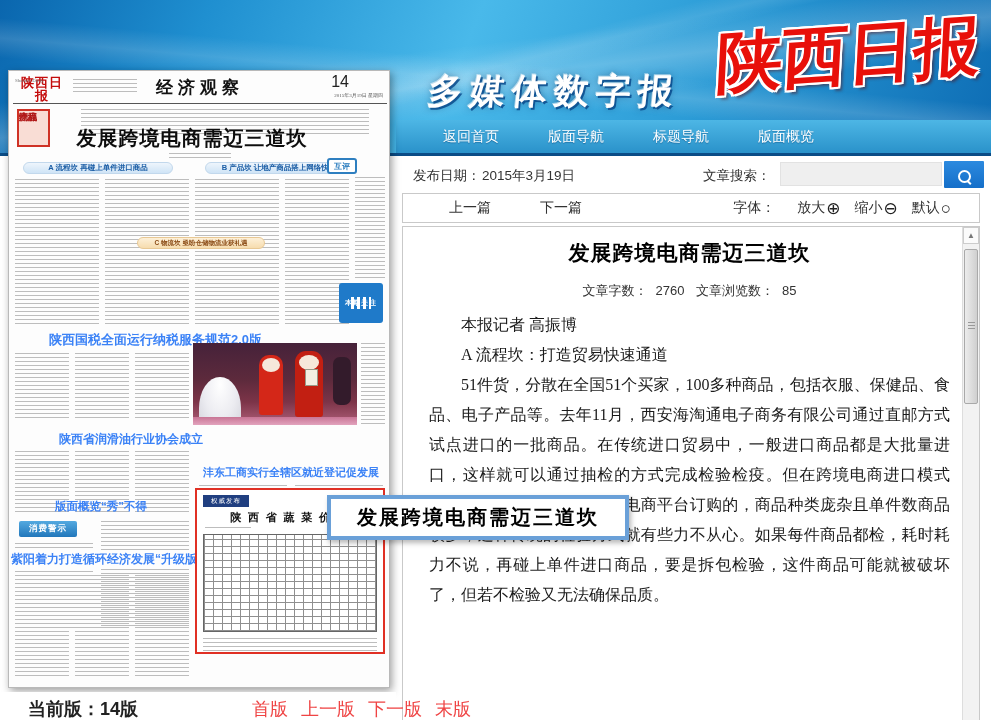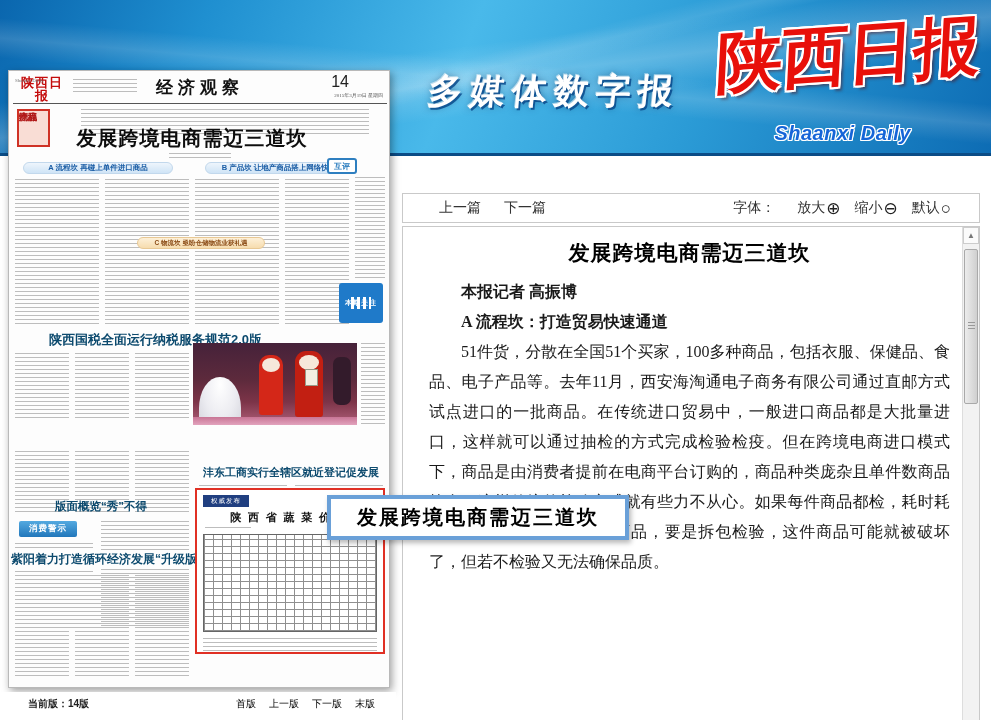--- a/index.html
+++ b/index.html
@@ -26,36 +26,36 @@
 #infobar .pub-date{position:absolute;left:86px;top:11px}
 #infobar .search-label{position:absolute;left:307px;top:11px}
 #search-input{position:absolute;left:384px;top:6px;width:162px;height:24px;background:#efefef;border:1px solid #e2e2e2;font-size:13px;padding:0 6px;outline:none}
 #search-btn{position:absolute;left:548px;top:5px;width:40px;height:27px;background:linear-gradient(#2c8adf,#156fc9);border:none;border-radius:1px;cursor:pointer}
 .mag{position:relative;display:block;width:12px;height:12px;margin:2px auto 0}
 .mag::before{content:"";position:absolute;left:0;top:0;width:9px;height:9px;border:2px solid #fff;border-radius:50%}
 .mag::after{content:"";position:absolute;left:10px;top:10px;width:5px;height:2px;background:#fff;transform:rotate(45deg);transform-origin:0 0}
 
 
 #toolbar{position:absolute;left:402px;top:193px;width:578px;height:30px;border:1px solid #c9c9c9;background:#fff;display:flex;align-items:center;font-size:14px;color:#333}
-#toolbar .tb-prev{margin-left:36px;cursor:pointer}
-#toolbar .tb-next{margin-left:23px;cursor:pointer}
+#toolbar .tb-prev{margin-left:46px;cursor:pointer}
+#toolbar .tb-next{margin-left:49px;cursor:pointer}
 #toolbar .tb-right{margin-left:auto;margin-right:28px;display:flex;align-items:flex-end;gap:6px}
 #toolbar .tb-right .lbl{margin-right:8px}
 #toolbar .fi{font-size:17px;line-height:1;color:#222}
 #toolbar .fbtn{display:flex;align-items:center;gap:1px;cursor:pointer;margin-left:8px}
 
 
 #article-box{position:absolute;left:402px;top:226px;width:578px;height:494px;border:1px solid #c9c9c9;border-bottom:none;background:#fff;overflow:hidden}
 #article-content{position:absolute;left:0;top:0;right:17px;bottom:0;padding:12px 12px 0 26px;overflow:hidden}
 .article-title{text-align:center;font-size:21px;font-weight:bold;color:#000;font-family:"Liberation Serif",serif;letter-spacing:1px}
 .article-meta{text-align:center;font-size:13px;color:#333;margin-top:15px}
 .article-meta span{margin:0 4px}
 .article-body{margin-top:10px;font-size:16px;line-height:30px;color:#1a1a1a;text-align:justify;font-family:"Liberation Serif",serif}
 .article-body p.indent{text-indent:2em}
-.article-body p.bold{font-weight:bold;text-indent:2em}
+.article-body p.bold{font-weight:normal;text-indent:2em}
 
 .sb{position:absolute;right:0;top:0;bottom:0;width:17px;background:#f2f2f2;border-left:1px solid #ddd}
 .sb-up{height:17px;background:#fbfbfb;border:1px solid #ccc;display:flex;align-items:center;justify-content:center;font-size:8px;color:#777;cursor:pointer}
 .sb-thumb{position:absolute;left:1px;top:22px;width:14px;height:155px;background:linear-gradient(90deg,#ececec,#cfcfcf);border:1px solid #a9a9a9;border-radius:2px;cursor:pointer}
 .sb-grip{position:absolute;left:3px;top:72px;width:7px;height:7px;background:repeating-linear-gradient(180deg,#999 0 1px,transparent 1px 3px)}
 
 
 #tooltip{position:absolute;left:327px;top:495px;width:302px;height:45px;background:#fff;border:4px solid #6aa0d8;box-shadow:2px 3px 5px rgba(0,0,0,.28);display:flex;align-items:center;justify-content:center;font-size:20px;font-weight:bold;letter-spacing:2px;color:#000;z-index:60;font-family:"Liberation Serif",serif}
 
 
@@ -82,21 +82,21 @@
 .col{height:140px}
 .c1{left:6px;top:108px;width:84px;height:146px}
 .c2{left:96px;top:108px;width:84px;height:146px}
 .c3{left:186px;top:108px;width:84px;height:146px}
 .c4{left:276px;top:108px;width:64px;height:146px}
 .c5{left:346px;top:106px;width:30px;height:102px}
 .bnr-c{left:128px;top:166px;width:128px;height:12px;background:linear-gradient(#fdf0d8,#f6dcae);border:1px solid #e8c894;border-radius:6px;color:#8a4a14;font-size:6.5px;font-weight:bold;display:flex;align-items:center;justify-content:center;z-index:3;font-family:"Liberation Sans",sans-serif;white-space:nowrap}
 .focus-badge{left:330px;top:212px;width:44px;height:40px;background:#1f7ac9;border-radius:3px;color:#fff;display:flex;flex-direction:column;align-items:center;justify-content:center;gap:3px;font-family:"Liberation Sans",sans-serif}
 .fb-icon{position:static;width:20px;height:12px;background:repeating-linear-gradient(90deg,#fff 0 3px,transparent 3px 6px)}
 .fb-label{position:static;font-size:7px;font-weight:bold;letter-spacing:1px}
-.hl{font-weight:bold;color:#0c4a6e;font-family:"Liberation Sans",sans-serif;white-space:nowrap}
+.hl{font-weight:bold;color:#3b82f6;font-family:"Liberation Sans",sans-serif;white-space:nowrap}
 .hl-tax{left:40px;top:260px;width:262px;font-size:13px}
 .tc1{left:6px;top:282px;width:54px;height:66px}
 .tc2{left:66px;top:282px;width:54px;height:66px}
 .tc3{left:126px;top:282px;width:54px;height:66px}
 .photo{left:184px;top:272px;width:164px;height:82px;background:linear-gradient(180deg,#46223a 0%,#5d2a3c 45%,#7c3448 72%,#b0607a 100%);overflow:hidden}
 .photo span{display:block}
 .ph-dress{left:6px;bottom:-2px;width:42px;height:50px;background:radial-gradient(ellipse at 50% 15%,#fff 0%,#ececf1 55%,#d5d5dd 100%);border-radius:50% 50% 30% 30%/62% 62% 20% 20%}
 .ph-m1{left:66px;top:12px;width:24px;height:60px;background:#d42718;border-radius:10px 10px 3px 3px}
 .ph-m1::before{content:"";position:absolute;left:3px;top:3px;width:18px;height:14px;background:#f6e8da;border-radius:50%}
 .ph-m2{left:102px;top:8px;width:28px;height:66px;background:#c21f12;border-radius:11px 11px 3px 3px}
@@ -121,40 +121,55 @@
 .zc2{left:66px;top:504px;width:54px;height:104px}
 .zc3{left:126px;top:504px;width:54px;height:104px}
 .redbox{left:186px;top:417px;width:190px;height:166px;border:2px solid #e03024;background:#fff;z-index:4}
 .rb-badge{left:6px;top:5px;width:46px;height:12px;background:#203f80;color:#fff;font-size:6.5px;display:flex;align-items:center;justify-content:center;letter-spacing:1px;font-family:"Liberation Sans",sans-serif}
 .rb-title{left:0;top:20px;width:100%;text-align:center;font-size:11px;font-weight:bold;letter-spacing:2px;color:#111}
 .rb-sub{left:8px;top:37px;width:46px;height:4px}
 .rb-table{left:6px;top:44px;width:174px;height:98px;border:1px solid #666;background-color:#fff;background-image:repeating-linear-gradient(0deg,#8f8f8f 0 1px,transparent 1px 7px),repeating-linear-gradient(90deg,#8f8f8f 0 1px,transparent 1px 9px)}
 .rb-caption{left:6px;top:148px;width:174px;height:13px}
 
 
-#pager{position:absolute;left:0;top:692px;width:396px;height:16px;background:#fff;font-size:10px;color:#222;z-index:12}
+#pager{position:absolute;left:0;top:692px;width:396px;height:16px;background:#fff;font-size:18px;color:#222;z-index:12}
 #pager .cur{position:absolute;left:28px;top:5px;font-weight:bold}
-#pager .links{position:absolute;left:236px;top:5px;display:flex;gap:13px;color:#000000}
+#pager .links{position:absolute;left:252px;top:5px;display:flex;gap:13px;color:#ef4444}
 #pager .links span{cursor:pointer;white-space:nowrap}
 </style>
 </head>
 <body>
 
 <div id="stage">
 
   <div id="header">
     <div class="streak s1"></div>
     <div class="streak s2"></div>
     <div class="streak s3"></div>
     <div id="site-title">多媒体数字报</div>
     <div id="brand-cn">陕西日报</div>
     <div id="brand-en">Shaanxi Daily</div>
+    <div id="navbar">
+      <span class="nav-item">返回首页</span>
+      <span class="nav-item">版面导航</span>
+      <span class="nav-item">标题导航</span>
+      <span class="nav-item">版面概览</span>
+    </div>
     <div id="header-underline"></div>
   </div>
 
+  <div id="infobar">
+    <span class="pub-label">发布日期：</span>
+    <span class="pub-date">2015年3月19日</span>
+    <span class="search-label">文章搜索：</span>
+    <input id="search-input" type="text" value="" style="">
+    <button id="search-btn">
+        <span class="mag"></span>
+      </button>
+  </div>
 
   <div id="toolbar">
     <span class="tb-prev">上一篇</span>
     <span class="tb-next">下一篇</span>
     <span class="tb-right">
       <span class="lbl">字体：</span>
       <span class="fbtn">
           <span>放大</span>
           <span class="fi">⊕</span>
         </span>
@@ -165,20 +180,24 @@
       <span class="fbtn">
           <span>默认</span>
           <span class="fi">○</span>
         </span>
     </span>
   </div>
 
   <div id="article-box">
     <div id="article-content">
       <div class="article-title">发展跨境电商需迈三道坎</div>
+      <div class="article-meta">
+        <span>文章字数：</span><span>2760</span>
+        <span>文章浏览数：</span><span>85</span>
+      </div>
       <div class="article-body">
         <p class="bold">本报记者 高振博</p>
         <p class="bold">A 流程坎：打造贸易快速通道</p>
         <p class="indent">51件货，分散在全国51个买家，100多种商品，包括衣服、保健品、食品、电子产品等。去年11月，西安海淘通电子商务有限公司通过直邮方式试点进口的一批商品。在传统进口贸易中，一般进口商品都是大批量进口，这样就可以通过抽检的方式完成检验检疫。但在跨境电商进口模式下，商品是由消费者提前在电商平台订购的，商品种类庞杂且单件数商品较多，这样传统的检验方式就有些力不从心。如果每件商品都检，耗时耗力不说，再碰上单件进口商品，要是拆包检验，这件商品可能就被破坏了，但若不检验又无法确保品质。</p>
 
       </div>
     </div>
     <div class="sb">
       <div class="sb-up">▲</div>
       <div class="sb-thumb">
@@ -226,20 +245,21 @@
     <div class="tc3 tx"></div>
     <div class="photo">
       <span class="ph-dress"></span>
       <span class="ph-m1"></span>
       <span class="ph-m2"></span>
       <span class="ph-sign"></span>
       <span class="ph-fig"></span>
       <span class="ph-floor"></span>
     </div>
     <div class="ph-cap tx"></div>
+    <div class="hl hl-oil">陕西省润滑油行业协会成立</div>
     <div class="oc1 tx"></div>
     <div class="oc2 tx"></div>
     <div class="oc3 tx"></div>
     <div class="hl hl-fd">沣东工商实行全辖区就近登记促发展</div>
     <div class="fc1 tx"></div>
     <div class="fc2 tx"></div>
     <div class="hl hl-bank">版面概览“秀”不得</div>
     <div class="notice-badge">消费警示</div>
     <div class="bc1 tx"></div>
     <div class="bc2 tx"></div>

